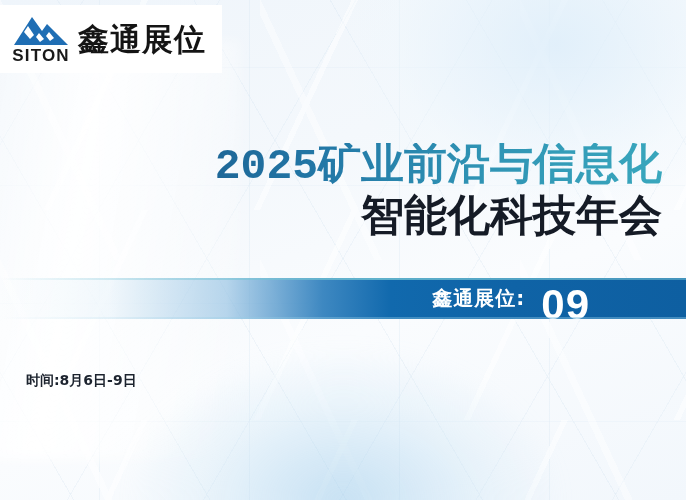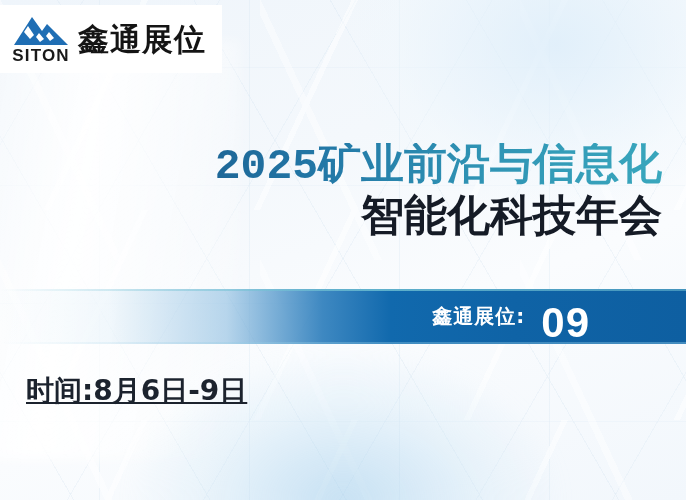--- a/index.html
+++ b/index.html
@@ -135,22 +135,22 @@
     line-height: 1.16;
     letter-spacing: 0px;
     white-space: nowrap;
     color: #151b26;
   }
 
   
   .booth-bar {
     position: absolute;
     left: 0; right: 0;
-    top: 289px;
-    height: 55px;
+    top: 278px;
+    height: 41px;
     display: flex;
     align-items: center;
     justify-content: flex-end;
     padding-right: 96px;
     box-sizing: border-box;
     background: linear-gradient(90deg,
         rgba(228,240,249,0) 0%,
         rgba(205,229,244,.25) 16%,
         rgba(142,190,225,.62) 33%,
         rgba(52,130,190,.95) 47%,
@@ -195,25 +195,24 @@
   
   .info-row {
     position: absolute;
     left: 26px; right: 26px;
     top: 372px;
     display: flex;
     align-items: baseline;
     justify-content: space-between;
     font-family: "DejaVu Sans", sans-serif;
     font-weight: 700;
-    font-size: 28px;
+    font-size: 14px;
     color: #1c232e;
     letter-spacing: 0px;
     white-space: nowrap;
-    text-decoration: underline;
   }
 </style>
 </head>
 <body>
 
 <div class="poster">
 
   <div class="bg-base"></div>
   <div class="bg-hexgrid"></div>
   <div class="bg-hex"></div>

